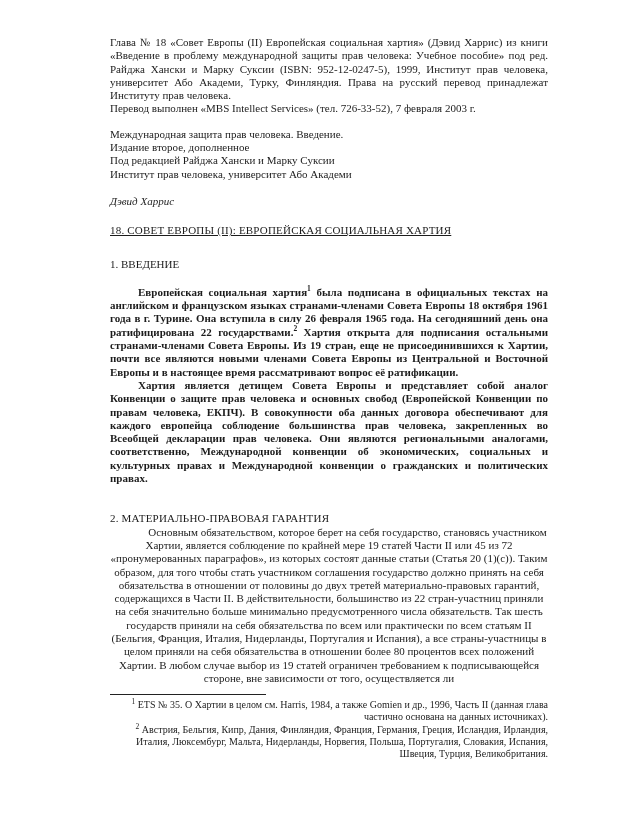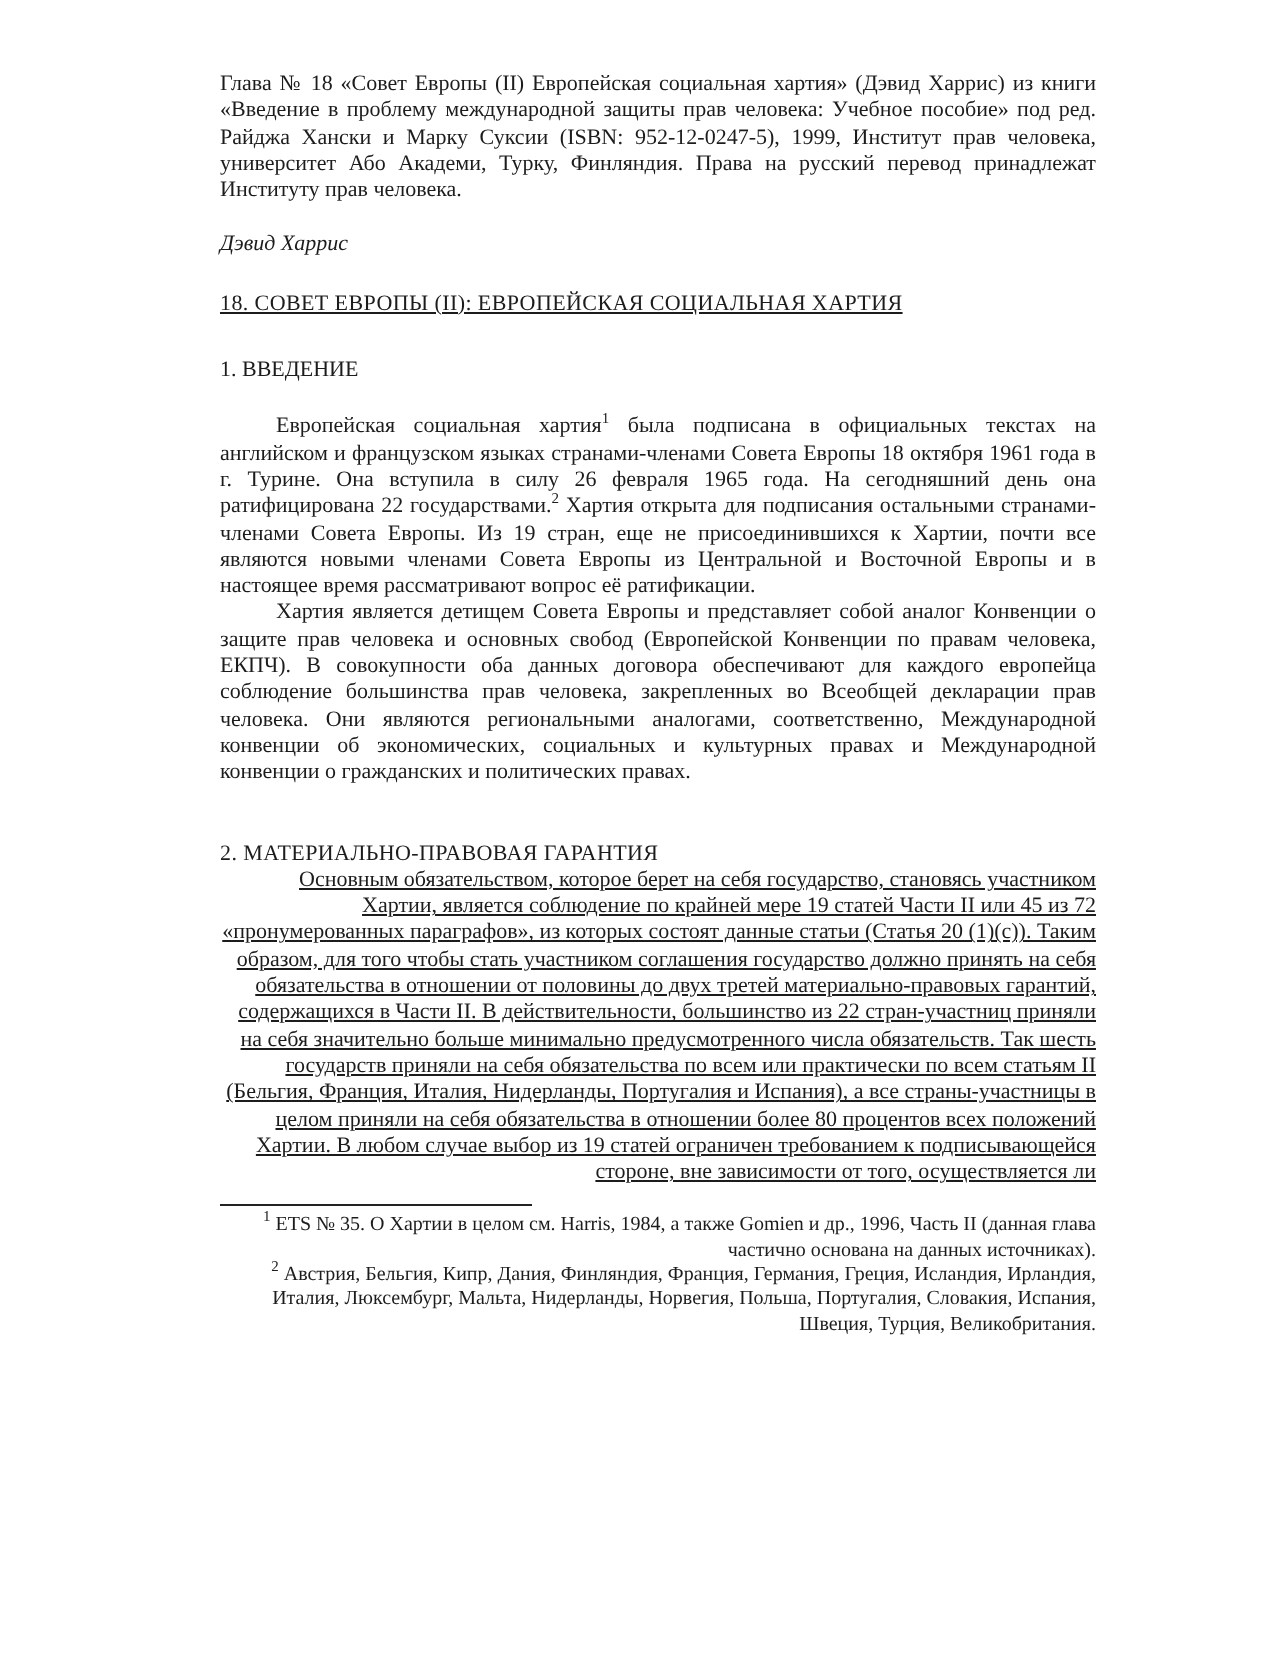--- a/index.html
+++ b/index.html
@@ -16,46 +16,53 @@
     font-size: 11px;
     line-height: 13.3px;
     color: #1c1c1c;
   }
   p { margin: 0; }
   .src-note { text-align: justify; }
   .edition-block { margin-top: 12px; }
   .author { margin-top: 14px; font-style: italic; }
   .chapter-title { margin-top: 16px; letter-spacing: 0.2px; text-decoration: underline; }
   .s1-heading { margin-top: 20px; }
-  .body-para { text-align: justify; text-indent: 28px; margin-top: 15px; }
+  .body-para { text-align: justify; text-indent: 28px; margin-top: 15px; font-weight: bold; }
   .body-para + .body-para { margin-top: 0; }
   .s2-heading { margin-top: 27px; letter-spacing: 0.2px; }
   .subheading { margin-top: 16px; font-style: italic; }
-  .obligations { text-indent: 37px; text-align: right; text-decoration: underline; }
+  .obligations { text-indent: 37px; text-align: center; }
   sup {
     font-size: 7.5px;
     line-height: 0;
     vertical-align: super;
   }
   .footnote-area { margin-top: 9px; font-size: 10px; line-height: 12.3px; }
   .fn-rule {
     width: 156px;
     height: 1px;
     background: #222222;
     margin-bottom: 4px;
   }
   .fn p { text-align: right; }
 </style>
 </head>
 <body>
 
 <div class="page">
 
   <p class="src-note">Глава № 18 «Совет Европы (II) Европейская социальная хартия» (Дэвид Харрис) из книги «Введение в проблему международной защиты прав человека: Учебное пособие» под ред. Райджа Хански и Марку Суксии (ISBN: 952-12-0247-5), 1999, Институт прав человека, университет Або Академи, Турку, Финляндия. Права на русский перевод принадлежат Институту прав человека.</p>
+  <p>Перевод выполнен «MBS Intellect Services» (тел. 726-33-52), 7 февраля 2003 г.</p>
 
+  <div class="edition-block">
+    <p>Международная защита прав человека. Введение.</p>
+    <p>Издание второе, дополненное</p>
+    <p>Под редакцией Райджа Хански и Марку Суксии</p>
+    <p>Институт прав человека, университет Або Академи</p>
+  </div>
 
   <p class="author">Дэвид Харрис</p>
 
   <p class="chapter-title">18. СОВЕТ ЕВРОПЫ (II): ЕВРОПЕЙСКАЯ СОЦИАЛЬНАЯ ХАРТИЯ</p>
 
   <p class="s1-heading">1. ВВЕДЕНИЕ</p>
 
   <p class="body-para"><span>Европейская социальная хартия</span><sup>1</sup><span> была подписана в официальных текстах на английском и французском языках странами-членами Совета Европы 18 октября 1961 года в г. Турине. Она вступила в силу 26 февраля 1965 года. На сегодняшний день она ратифицирована 22 государствами.</span><sup>2</sup><span> Хартия открыта для подписания остальными странами-членами Совета Европы. Из 19 стран, еще не присоединившихся к Хартии, почти все являются новыми членами Совета Европы из Центральной и Восточной Европы и в настоящее время рассматривают вопрос её ратификации.</span></p>
 
   <p class="body-para">Хартия является детищем Совета Европы и представляет собой аналог Конвенции о защите прав человека и основных свобод (Европейской Конвенции по правам человека, ЕКПЧ). В совокупности оба данных договора обеспечивают для каждого европейца соблюдение большинства прав человека, закрепленных во Всеобщей декларации прав человека. Они являются региональными аналогами, соответственно, Международной конвенции об экономических, социальных и культурных правах и Международной конвенции о гражданских и политических правах.</p>

